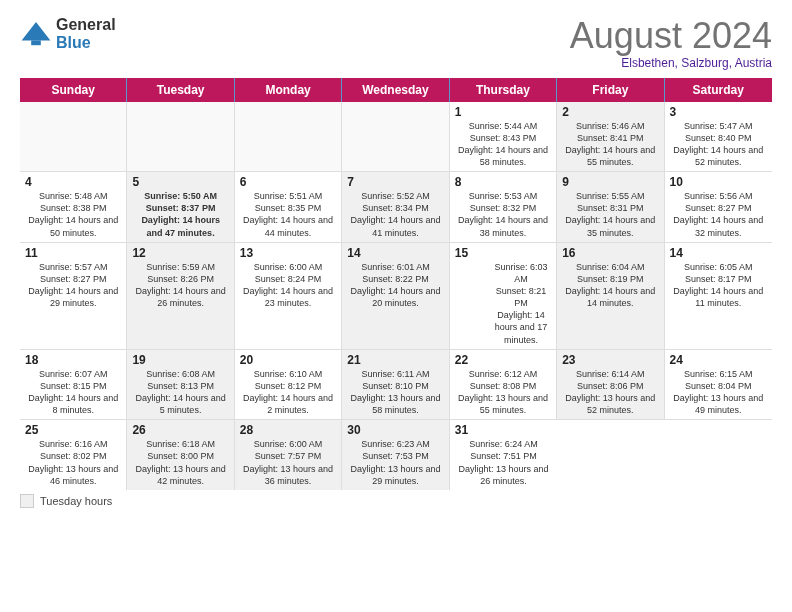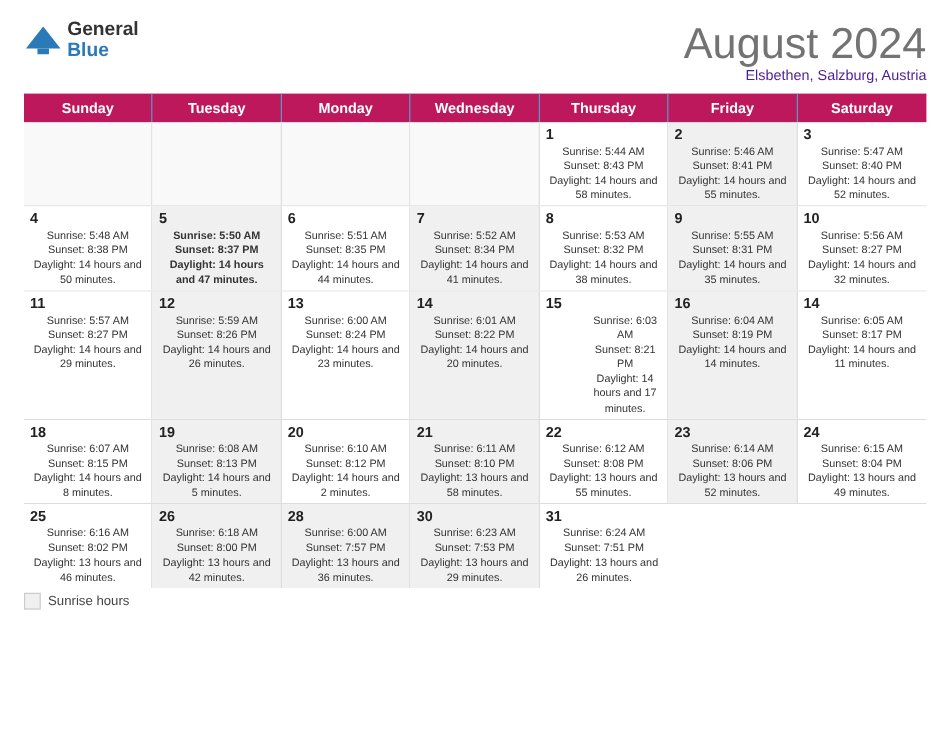--- a/index.html
+++ b/index.html
@@ -340,15 +340,15 @@
             <div class="cell-text" style="white-space: pre-line;">Sunrise: 6:24 AM
 Sunset: 7:51 PM
 Daylight: 13 hours and 26 minutes.</div>
           </div>
         </div>
       </div>
   </div>
 
   <div class="footer">
     <div class="daylight-box"></div>
-    <span>Sunrise hours</span>
+    <span>Tuesday hours</span>
   </div>
 </div>
 
 </body></html>

